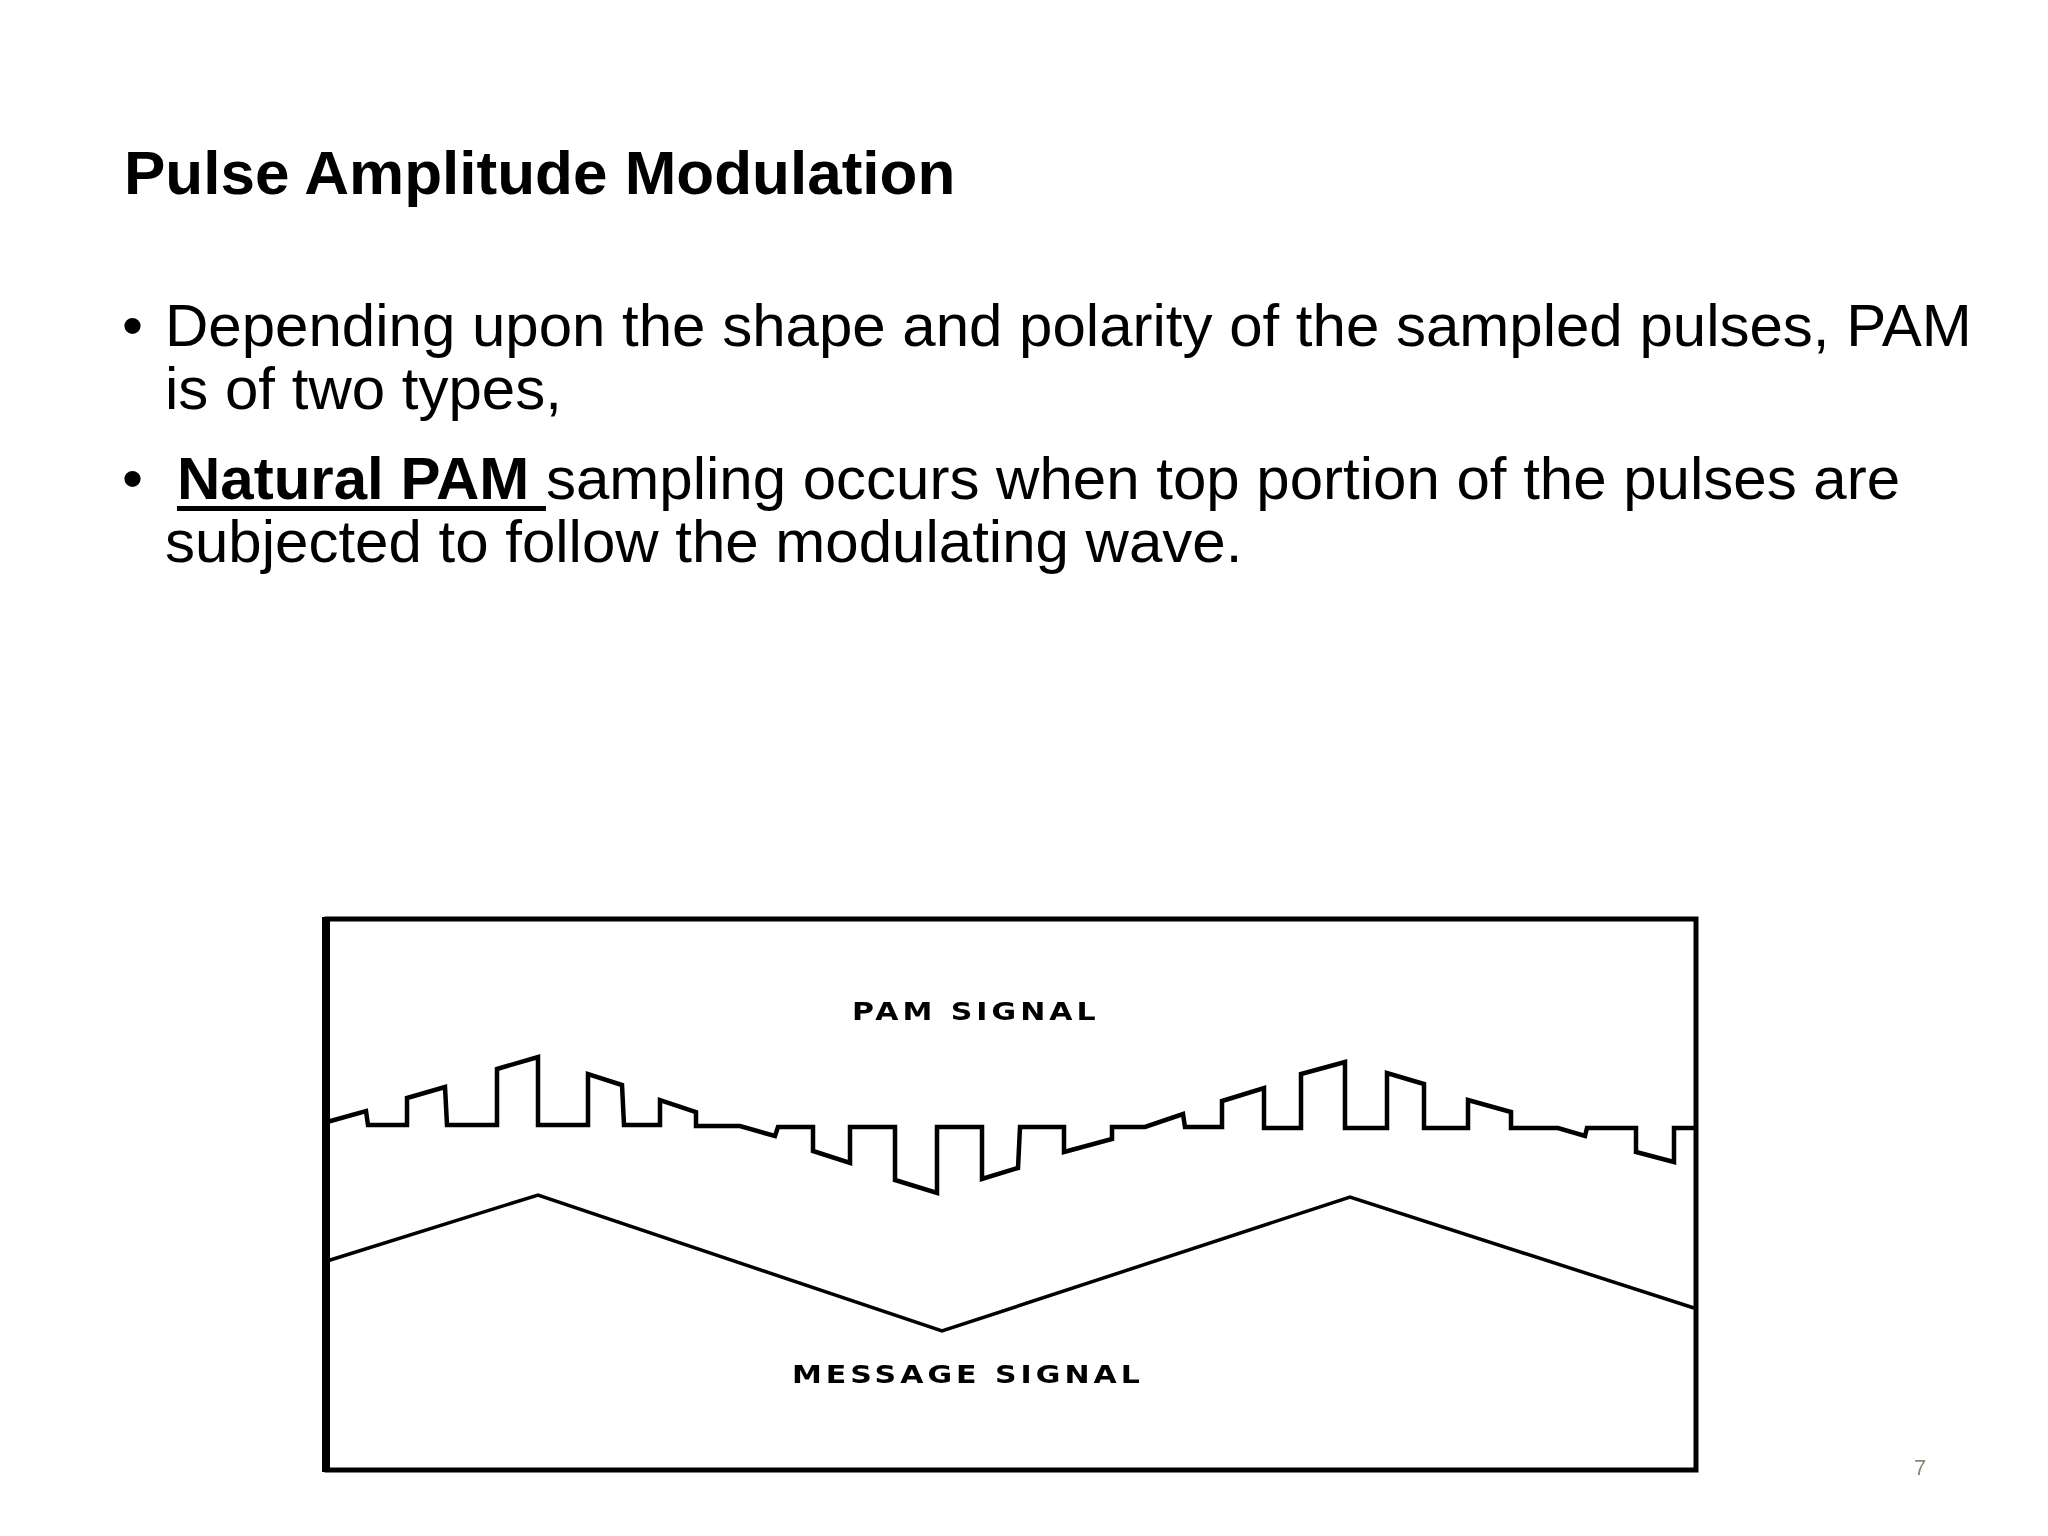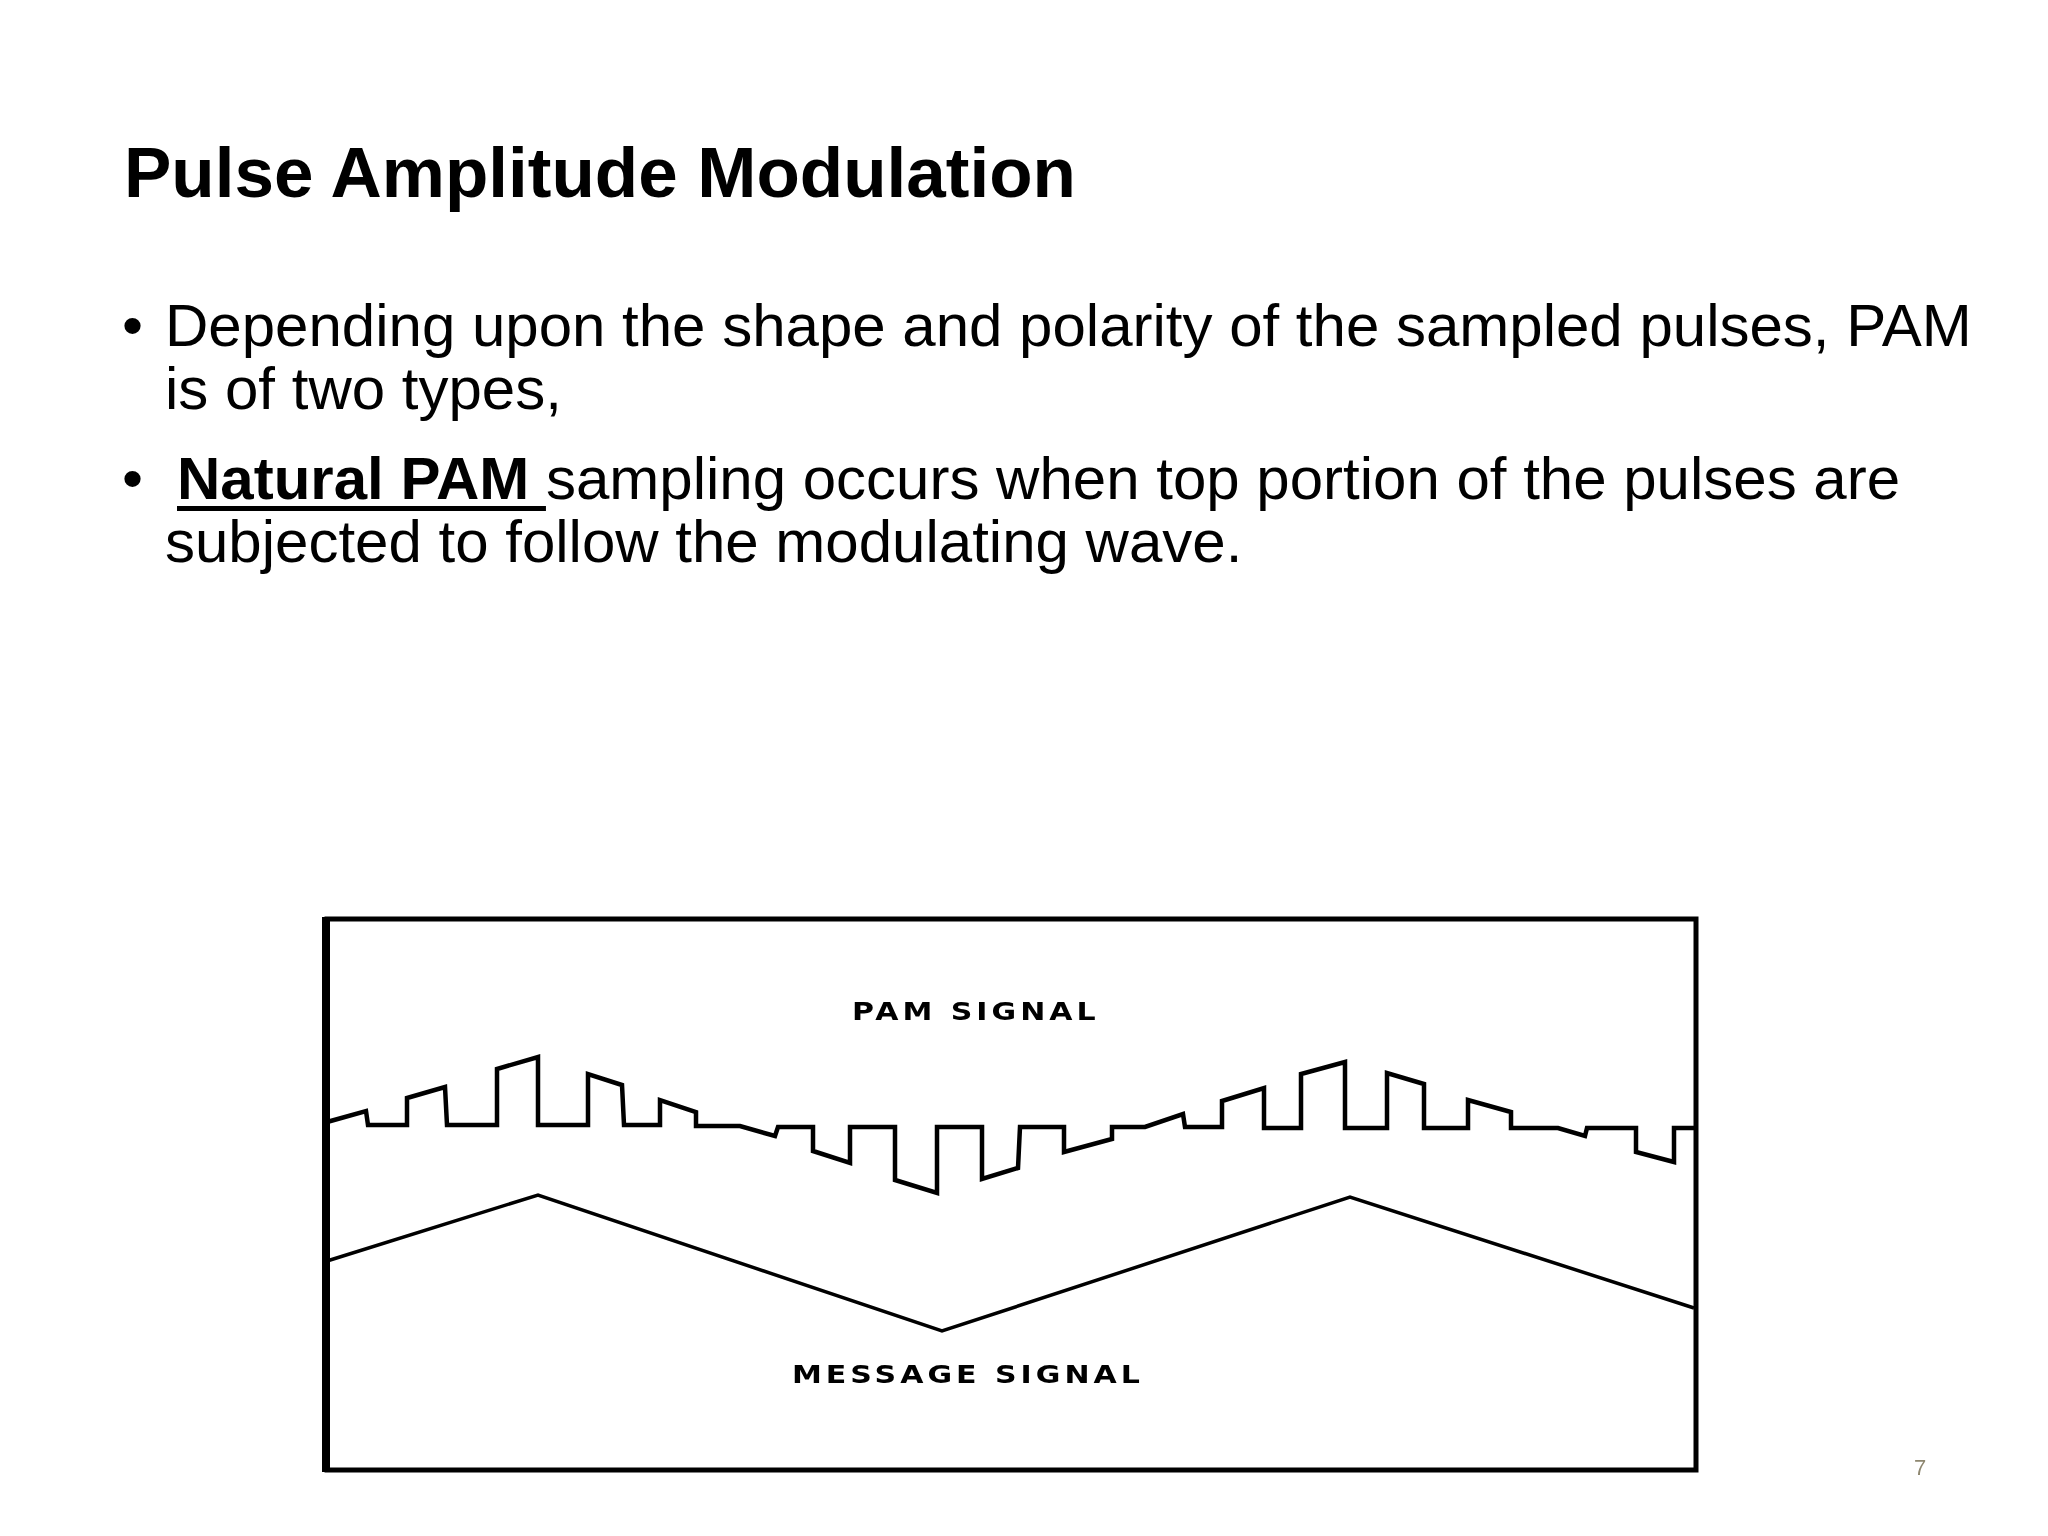--- a/index.html
+++ b/index.html
@@ -1,19 +1,19 @@
 <!DOCTYPE html>
 <html><head>
 <meta charset="utf-8">
 <style>
   html, body { margin: 0; padding: 0; background: #ffffff; }
   body { width: 2048px; height: 1536px; position: relative; overflow: hidden;
          font-family: "Liberation Sans", sans-serif; color: #000; }
   .slide-title { position: absolute; left: 124px; top: 118px; margin: 0;
-                 font-size: 71px; font-weight: bold; line-height: 110px; letter-spacing: 0px; white-space: nowrap; }
+                 font-size: 62px; font-weight: bold; line-height: 110px; letter-spacing: 0px; white-space: nowrap; }
   .bullets { position: absolute; left: 122px; top: 294px; width: 1900px; margin: 0; padding: 0; list-style: none; }
   .bullet { position: relative; padding-left: 43px; font-size: 60px; line-height: 63px; margin: 0 0 27px 0; }
   .bullet-dot { position: absolute; left: 0; top: 0; font-size: 60px; line-height: 63px; }
   .emph { font-weight: bold; text-decoration: underline; text-decoration-thickness: 5px; text-underline-offset: 7px; margin-left: 12px; }
   .figure { position: absolute; left: 0; top: 0; width: 2048px; height: 1536px; pointer-events: none; }
   .figure svg { position: absolute; left: 0; top: 0; }
   .fig-label { position: absolute; font-family: "DejaVu Sans", sans-serif; font-weight: bold;
                font-size: 30px; letter-spacing: 4px; line-height: 30px; white-space: nowrap;
                transform: scaleY(0.82); transform-origin: left top; }
   .page-number { position: absolute; left: 1914px; top: 1455px; font-size: 22px; color: #8e8770; }

